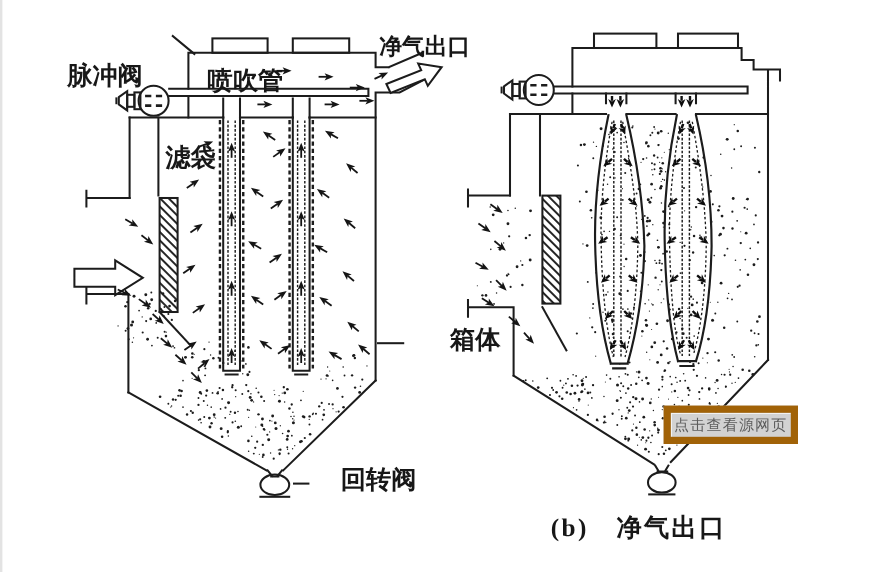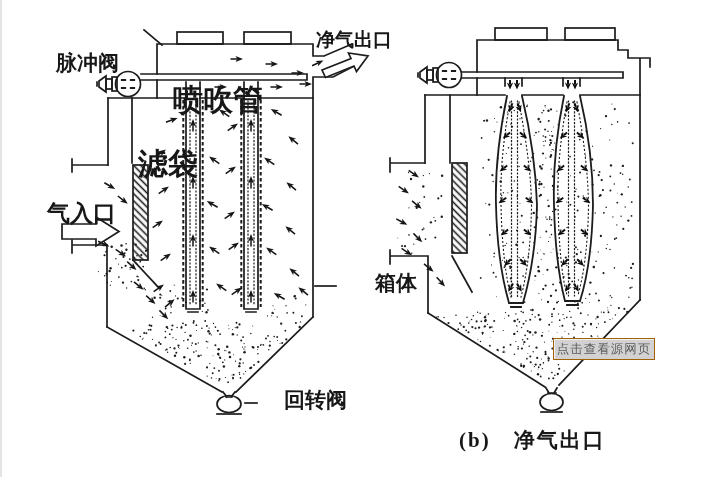--- a/index.html
+++ b/index.html
@@ -2,26 +2,26 @@
 <html><head>
 <meta charset="utf-8">
 <style>
   html,body{margin:0;padding:0;background:#fff;}
   #stage{position:relative;width:725px;height:477px;background:#ffffff;overflow:hidden;
          font-family:"Liberation Serif","DejaVu Serif",serif;color:#1c1c1c;}
   #stage svg{position:absolute;left:0;top:0;}
   .edge{position:absolute;left:0;top:0;width:2px;height:100%;background:#e3e3e3;}
   .lbl{position:absolute;font-weight:bold;white-space:nowrap;line-height:1.02;color:#171717;}
   .fs23{font-size:23px;}
-  .fs22{font-size:30px;margin-top:28px;}
+  .fs22{font-size:21px;}
   .fs21{font-size:21px;}
   .fs19{font-size:19px;}
   .cap{font-size:21px;letter-spacing:2px;}
   #watermark{position:absolute;left:553px;top:338px;width:100px;height:20px;
-    background:#d2d2d2;border:1px solid #a16207;
+    background:#d2d2d2;border:6px solid #a16207;
     box-shadow:inset 1px 1px 0 #f2f2f2;
     color:#5c5c5c;font-family:"Liberation Sans","DejaVu Sans",sans-serif;
     font-size:12.5px;line-height:20px;text-align:center;letter-spacing:1px;cursor:pointer;}
 </style>
 </head>
 <body>
 
 <div id="stage">
   <div class="edge"></div>
 
@@ -1013,19 +1013,18 @@
         <circle cx="424.3" cy="196.9" r="0.94" fill="#1c1c1c"></circle>
         <circle cx="441.8" cy="216.7" r="1.20" fill="#1c1c1c"></circle>
         <circle cx="423.3" cy="186.5" r="1.19" fill="#1c1c1c"></circle>
       </g>
   </svg>
 
   <div class="lbl fs21" style="left:56px;top:53px;">脉冲阀</div>
   <div class="lbl fs22" style="left:173px;top:57px;">喷吹管</div>
   <div class="lbl fs19" style="left:316px;top:30px;">净气出口</div>
   <div class="lbl fs22" style="left:138px;top:121px;">滤袋</div>
-  <div class="lbl fs23" style="left:47px;top:202px;">气入口</div>
   <div class="lbl fs21" style="left:338px;top:273px;margin-left:37px;">箱体</div>
   <div class="lbl fs21" style="left:260px;top:390px;margin-left:24px;">回转阀</div>
   <div class="lbl cap" style="left:459px;top:430px;">(b)　净气出口</div>
 
   <div id="watermark">点击查看源网页</div>
 </div>
 
 </body></html>

